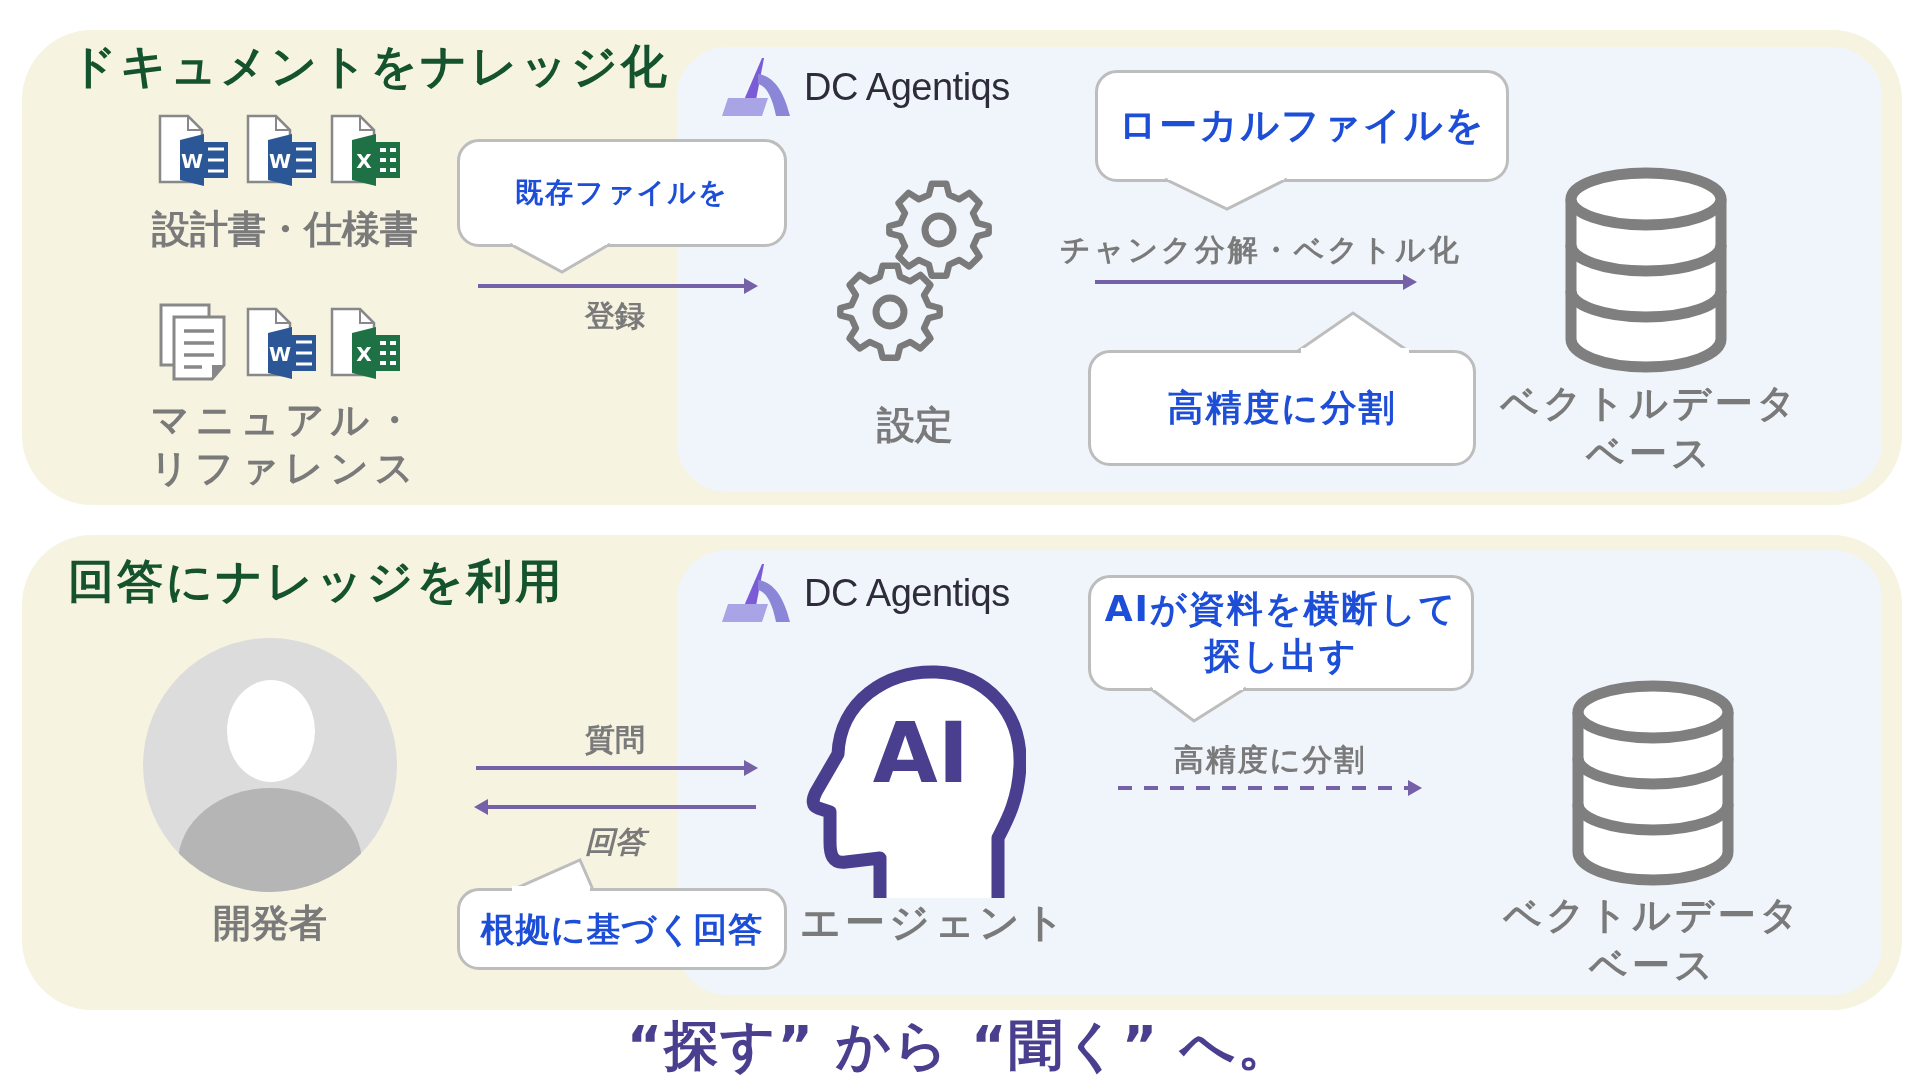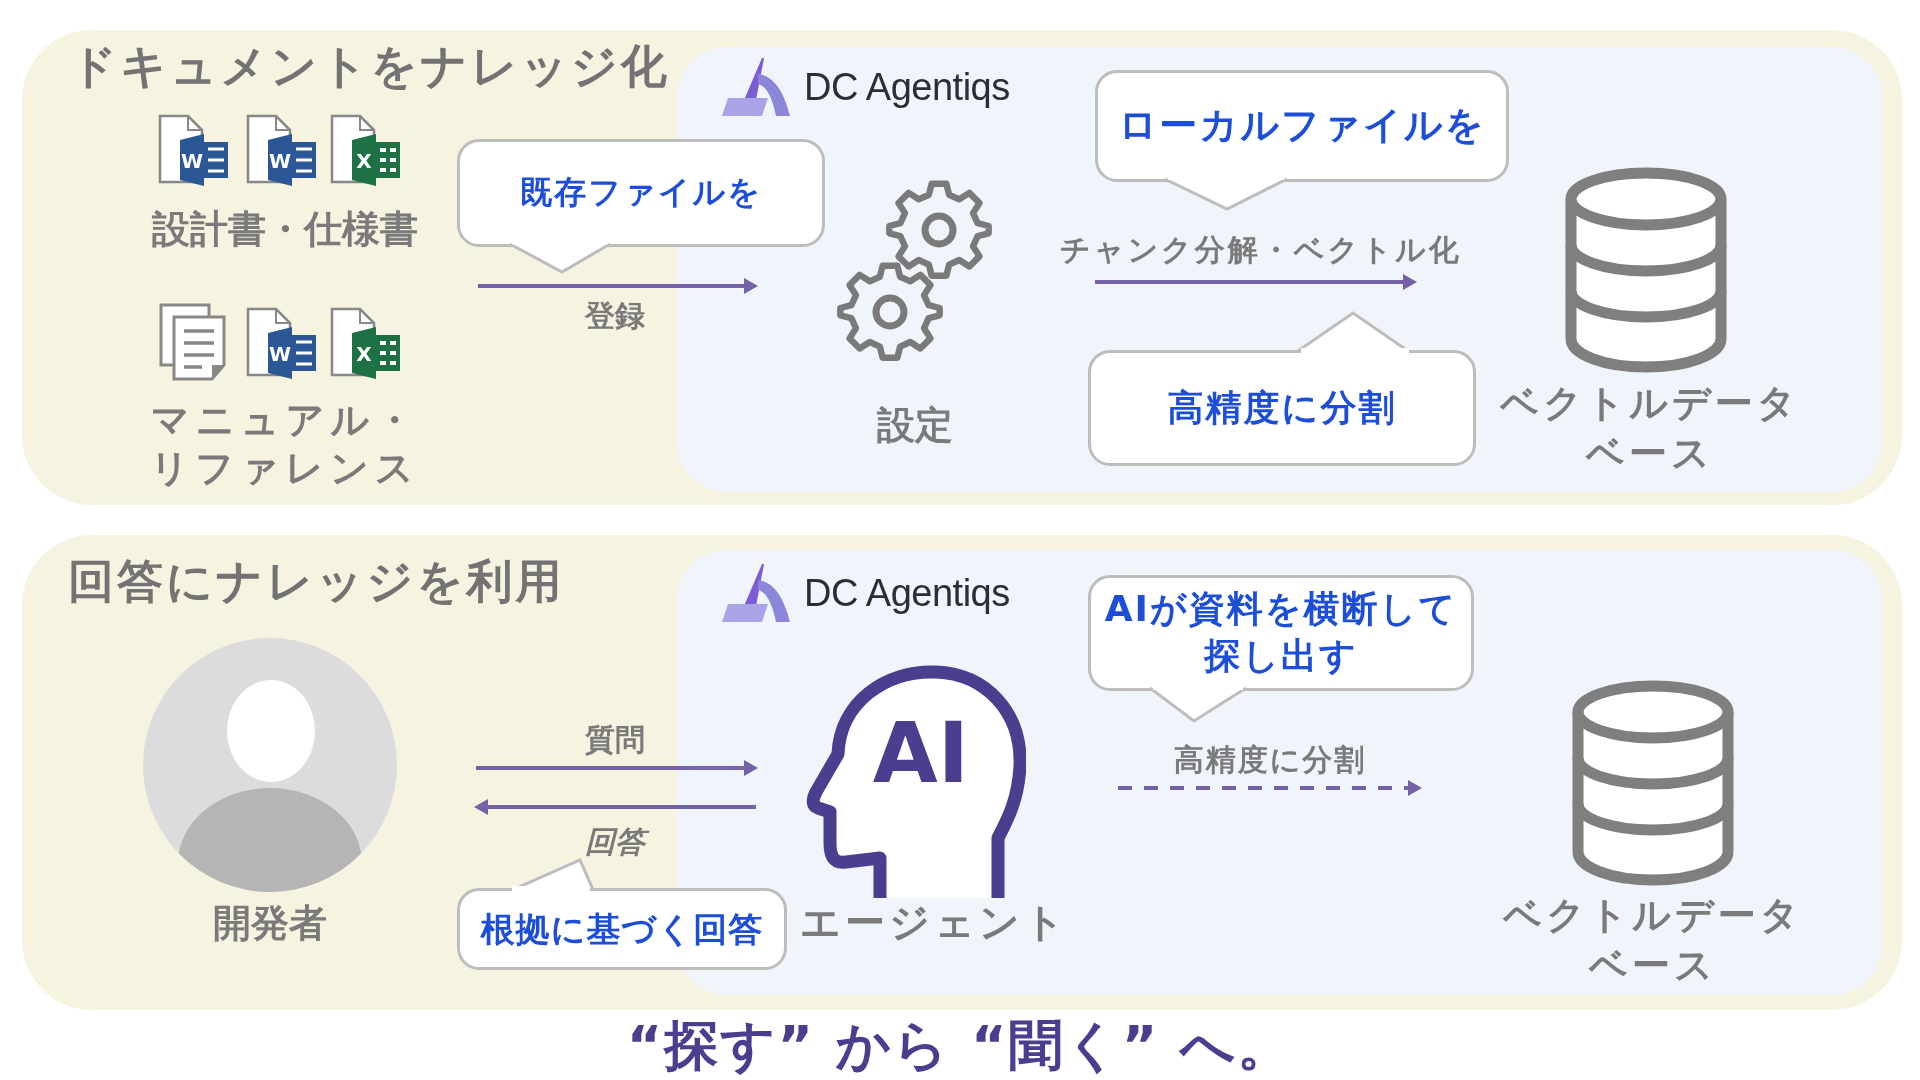--- a/index.html
+++ b/index.html
@@ -1,21 +1,21 @@
 <!DOCTYPE html>
 <html><head>
 <meta charset="utf-8">
 <style>
   html, body { margin:0; padding:0; }
   body { width:1920px; height:1080px; position:relative; background:#ffffff; overflow:hidden;
          font-family:"DejaVu Sans", "Liberation Sans", sans-serif; }
   .abs { position:absolute; }
   .panel-cream { position:absolute; background:#F6F3E0; border-radius:70px; }
   .panel-blue { position:absolute; background:#F0F5FC; border-radius:50px; }
-  .section-title { position:absolute; color:#737373; font-weight:bold; font-size:46px; letter-spacing:3px; white-space:nowrap; }
+  .section-title { position:absolute; color:#14532d; font-weight:bold; font-size:46px; letter-spacing:3px; white-space:nowrap; }
   .gray-label { position:absolute; color:#7A7A7A; font-weight:bold; text-align:center; white-space:nowrap; }
   .bubble { position:absolute; background:#ffffff; border:3px solid #BDBDBD; border-radius:22px; box-sizing:border-box;
             color:#1d4ed8; font-weight:bold; text-align:center; display:flex; flex-direction:column; justify-content:center; align-items:center; letter-spacing:2px; }
   .bubble span { display:block; line-height:1.3; }
   .tail { position:absolute; }
   .logo { position:absolute; display:flex; align-items:center; }
   .logo-text { font-family:"Liberation Sans", sans-serif; font-size:38px; color:#2E2B3A; margin-left:10px; letter-spacing:-0.5px; }
   .arrow { position:absolute; height:4px; background:#7461A8; }
   .arrow.right::after { content:""; position:absolute; right:-12px; top:-6px; border-left:14px solid #7461A8; border-top:8px solid transparent; border-bottom:8px solid transparent; }
   .arrow.left::before { content:""; position:absolute; left:-12px; top:-6px; border-right:14px solid #7461A8; border-top:8px solid transparent; border-bottom:8px solid transparent; }
@@ -82,21 +82,21 @@
       <path d="M22 26 L46 20 V72 L22 66 Z" fill="#1E7145"></path>
       <rect x="46" y="28" width="24" height="36" fill="#1E7145"></rect>
       <path d="M50 36 H56 M60 36 H66 M50 46 H56 M60 46 H66 M50 56 H56 M60 56 H66" stroke="#fff" stroke-width="4"></path>
       <text x="34" y="54" font-size="20" fill="#fff" text-anchor="middle" font-family="DejaVu Sans, sans-serif" font-weight="bold">X</text>
     </g>
   </svg>
 </div>
 <div class="gray-label" style="left:150px;top:395px;width:270px;font-size:38px;letter-spacing:6px;">マニュアル・</div>
 <div class="gray-label" style="left:150px;top:443px;width:270px;font-size:38px;letter-spacing:6px;">リファレンス</div>
 
-<div class="bubble" style="left:457px;top:139px;width:368px;height:108px;font-size:32px;">
+<div class="bubble" style="left:457px;top:139px;width:330px;height:108px;font-size:28px;">
   <span>既存ファイルを</span>
 </div>
 <svg class="tail" style="left:510px;top:241px;" width="110" height="34" viewBox="0 0 110 34">
   <path d="M0 3 L52 31 L100 3" fill="#fff" stroke="#BDBDBD" stroke-width="3"></path>
   <rect x="3" y="0" width="94" height="4" fill="#fff"></rect>
 </svg>
 
 <div class="arrow right" style="left:478px;top:284px;width:268px;"></div>
 <div class="gray-label" style="left:560px;top:296px;width:110px;font-size:30px;">登録</div>
 

